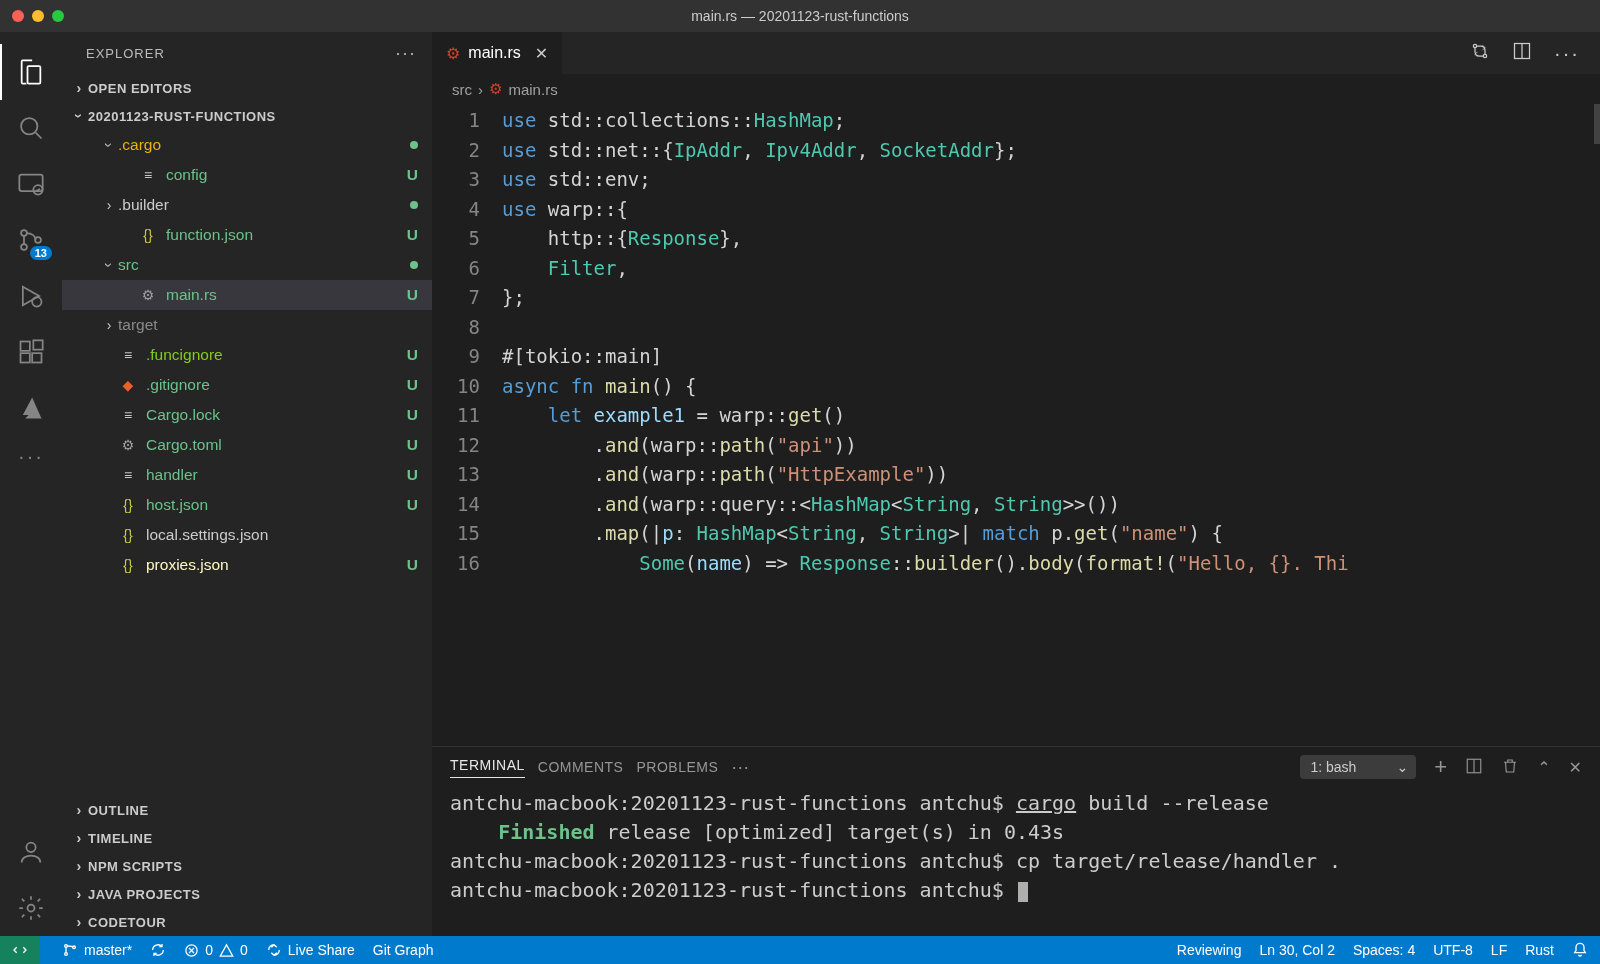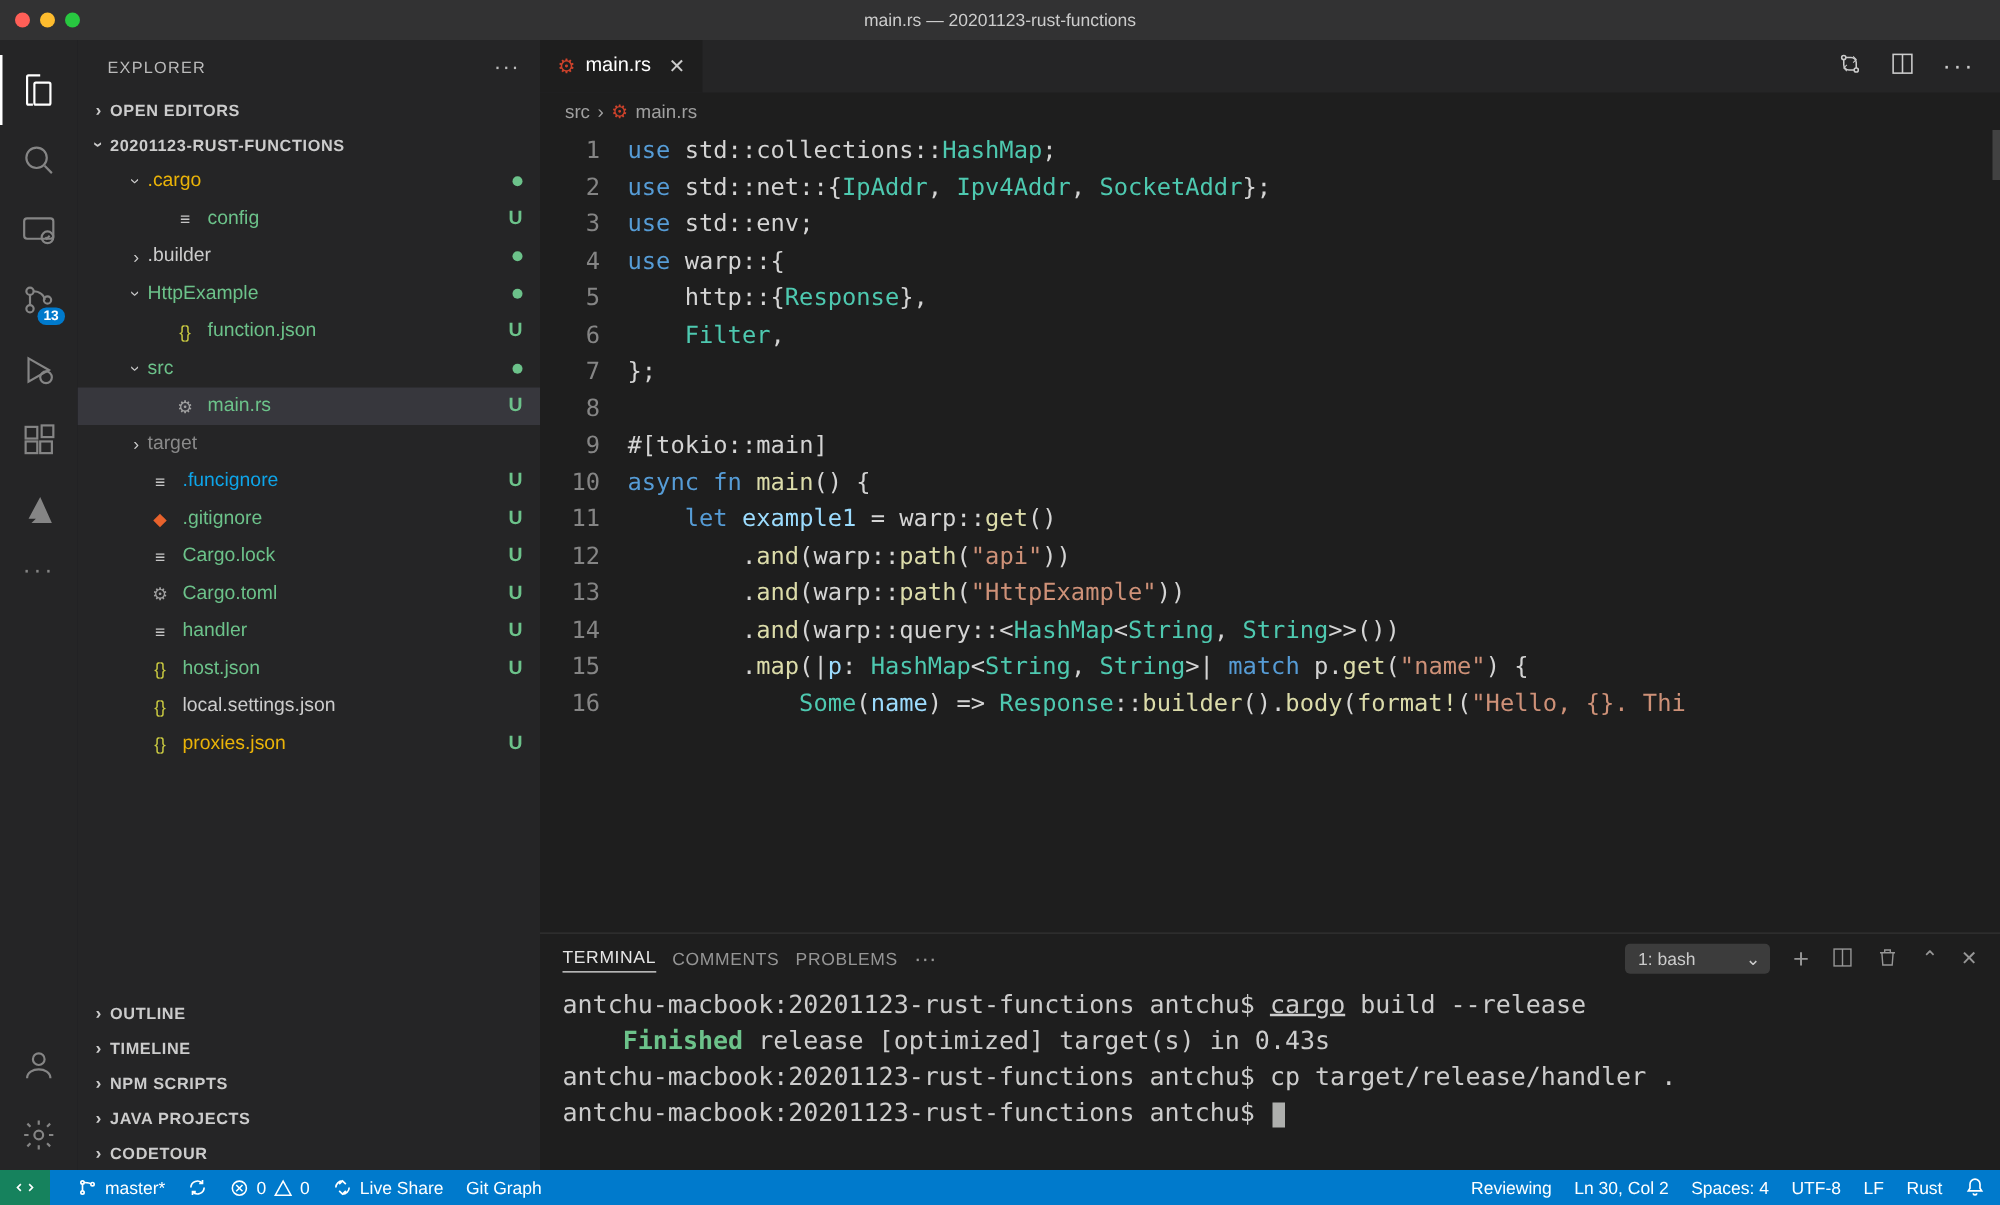--- a/index.html
+++ b/index.html
@@ -399,25 +399,20 @@
           <span class="tree-chevron"></span>
           <span class="file-icon" style="color:#c5c5c5">≡</span>
           <span class="file-name" style="color:#6cc28a">config</span>
           <span class="git-indicator">U</span>
         </div>
         <div class="file-row indent-2">
           <span class="tree-chevron">›</span>
           <span class="file-name" style="">.builder</span>
           <span class="git-dot"></span>
         </div>
-        <div class="file-row indent-2">
-          <span class="tree-chevron" style="transform:rotate(90deg)">›</span>
-          <span class="file-name" style="color:#6cc28a">HttpExample</span>
-          <span class="git-dot"></span>
-        </div>
         <div class="file-row indent-3">
           <span class="tree-chevron"></span>
           <span class="file-icon" style="color:#cbcb41">{}</span>
           <span class="file-name" style="color:#6cc28a">function.json</span>
           <span class="git-indicator">U</span>
         </div>
         <div class="file-row indent-2">
           <span class="tree-chevron" style="transform:rotate(90deg)">›</span>
           <span class="file-name" style="color:#6cc28a">src</span>
           <span class="git-dot"></span>
@@ -428,21 +423,21 @@
           <span class="file-name" style="color:#6cc28a">main.rs</span>
           <span class="git-indicator">U</span>
         </div>
         <div class="file-row indent-2">
           <span class="tree-chevron">›</span>
           <span class="file-name" style="color:#8a8a8a">target</span>
         </div>
         <div class="file-row indent-2">
           <span class="tree-chevron"></span>
           <span class="file-icon" style="color:#c5c5c5">≡</span>
-          <span class="file-name" style="color:#0ea5e9">.funcignore</span>
+          <span class="file-name" style="color:#84cc16">.funcignore</span>
           <span class="git-indicator">U</span>
         </div>
         <div class="file-row indent-2">
           <span class="tree-chevron"></span>
           <span class="file-icon" style="color:#e8622c">◆</span>
           <span class="file-name" style="color:#6cc28a">.gitignore</span>
           <span class="git-indicator">U</span>
         </div>
         <div class="file-row indent-2">
           <span class="tree-chevron"></span>
@@ -469,21 +464,21 @@
           <span class="git-indicator">U</span>
         </div>
         <div class="file-row indent-2">
           <span class="tree-chevron"></span>
           <span class="file-icon" style="color:#cbcb41">{}</span>
           <span class="file-name" style="">local.settings.json</span>
         </div>
         <div class="file-row indent-2">
           <span class="tree-chevron"></span>
           <span class="file-icon" style="color:#cbcb41">{}</span>
-          <span class="file-name" style="color:#eab308">proxies.json</span>
+          <span class="file-name" style="color:#fef9c3">proxies.json</span>
           <span class="git-indicator">U</span>
         </div>
       </div>
     <div id="sections-container">
         <div class="tree-section-header">
           <span class="tree-chevron">›</span>
           <span>OUTLINE</span>
         </div>
         <div class="tree-section-header">
           <span class="tree-chevron">›</span>

